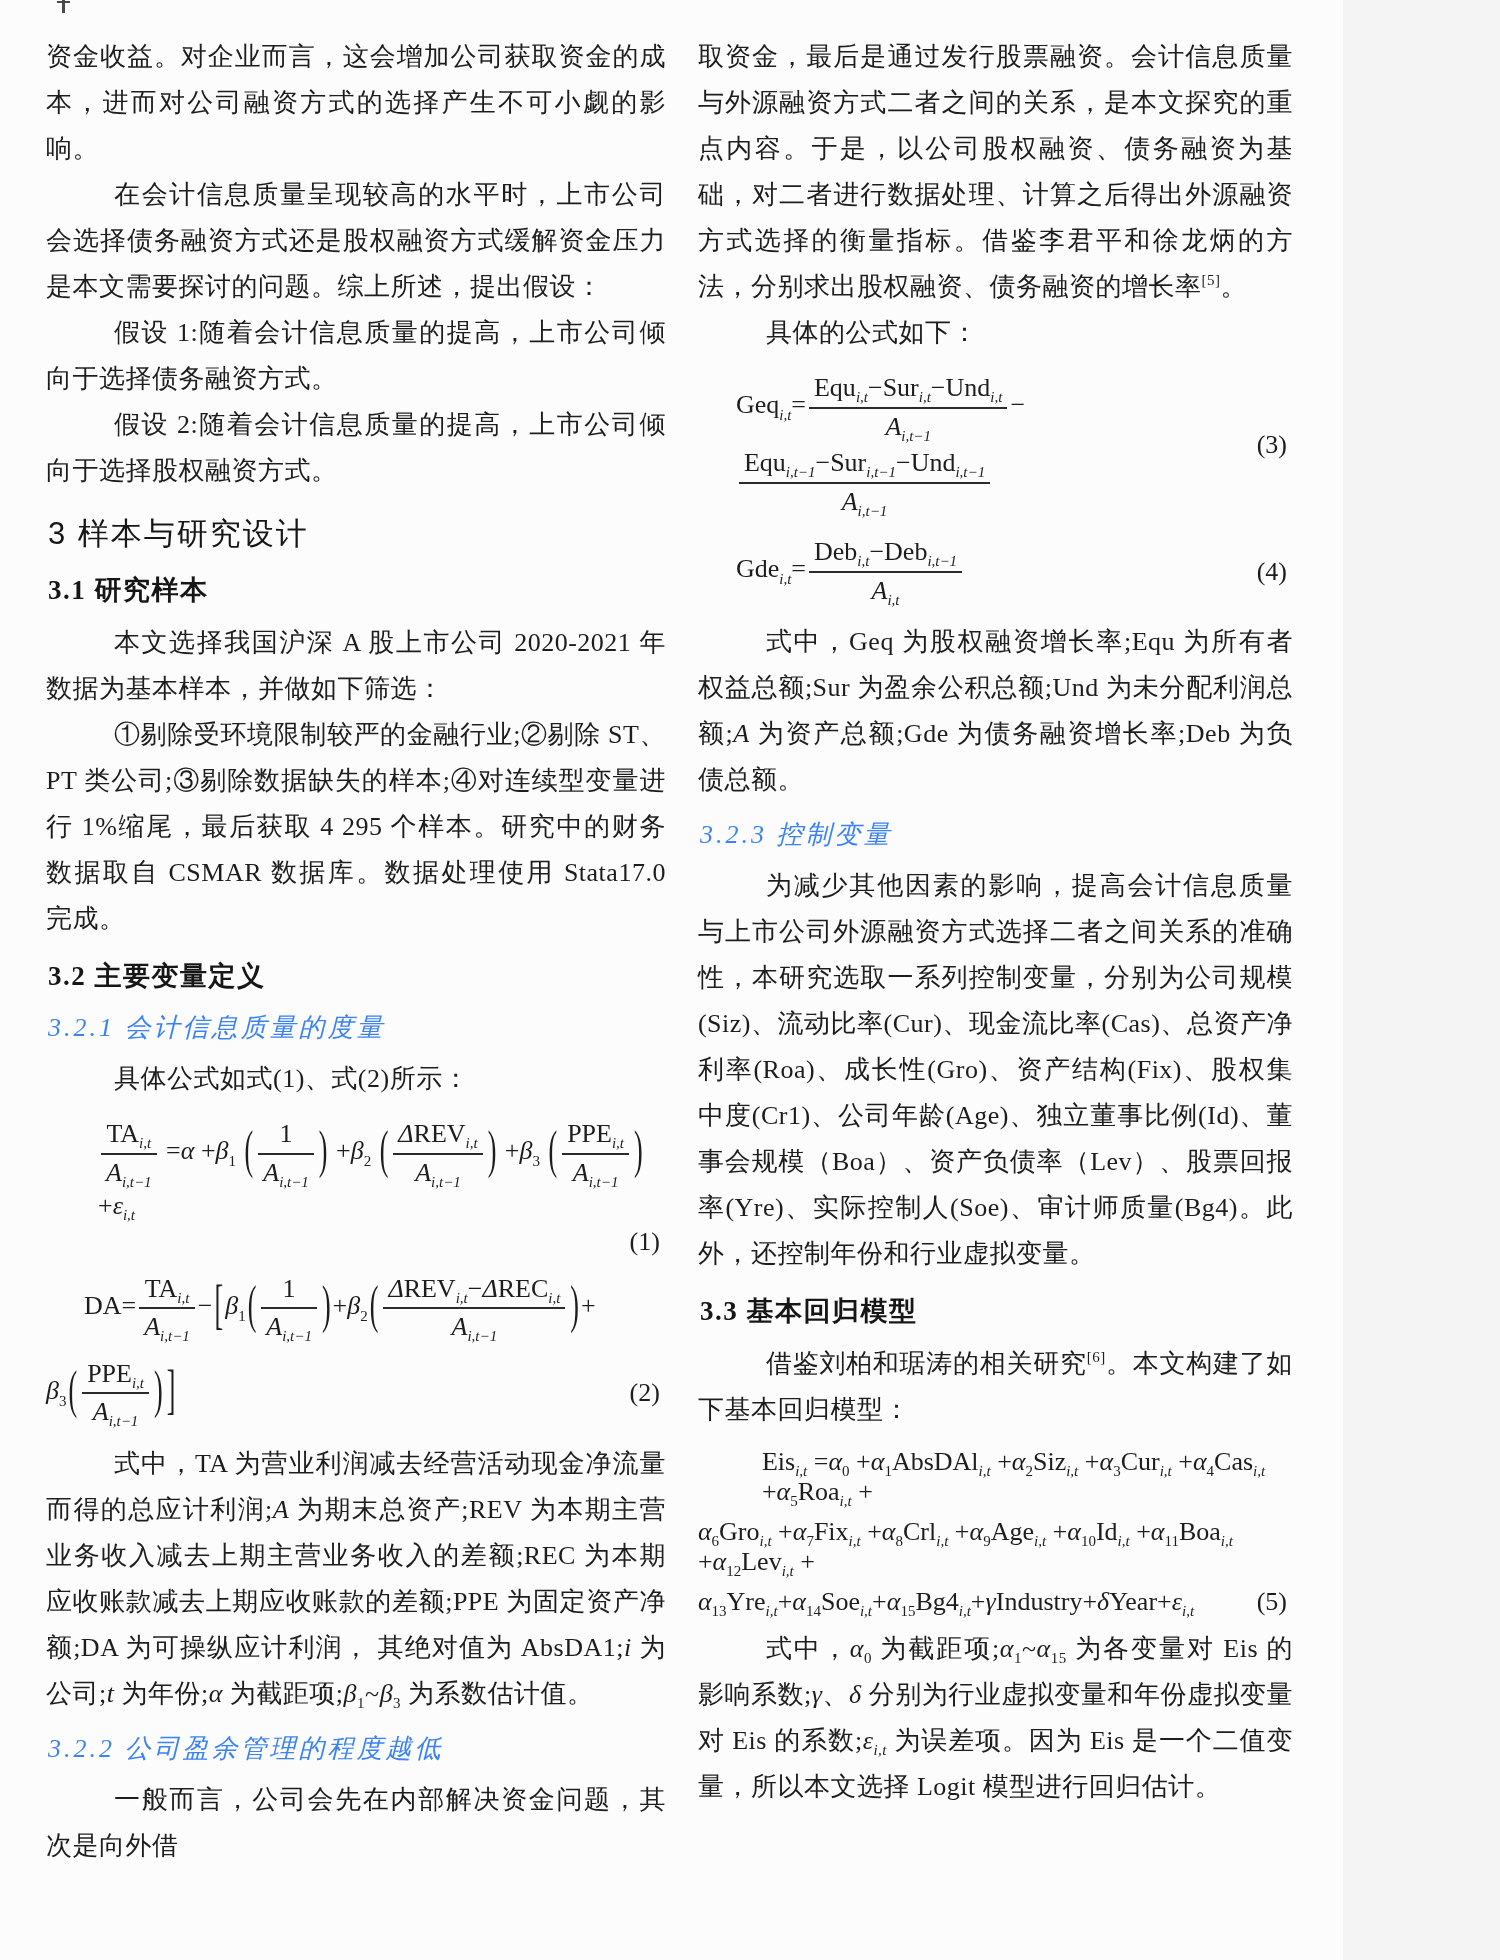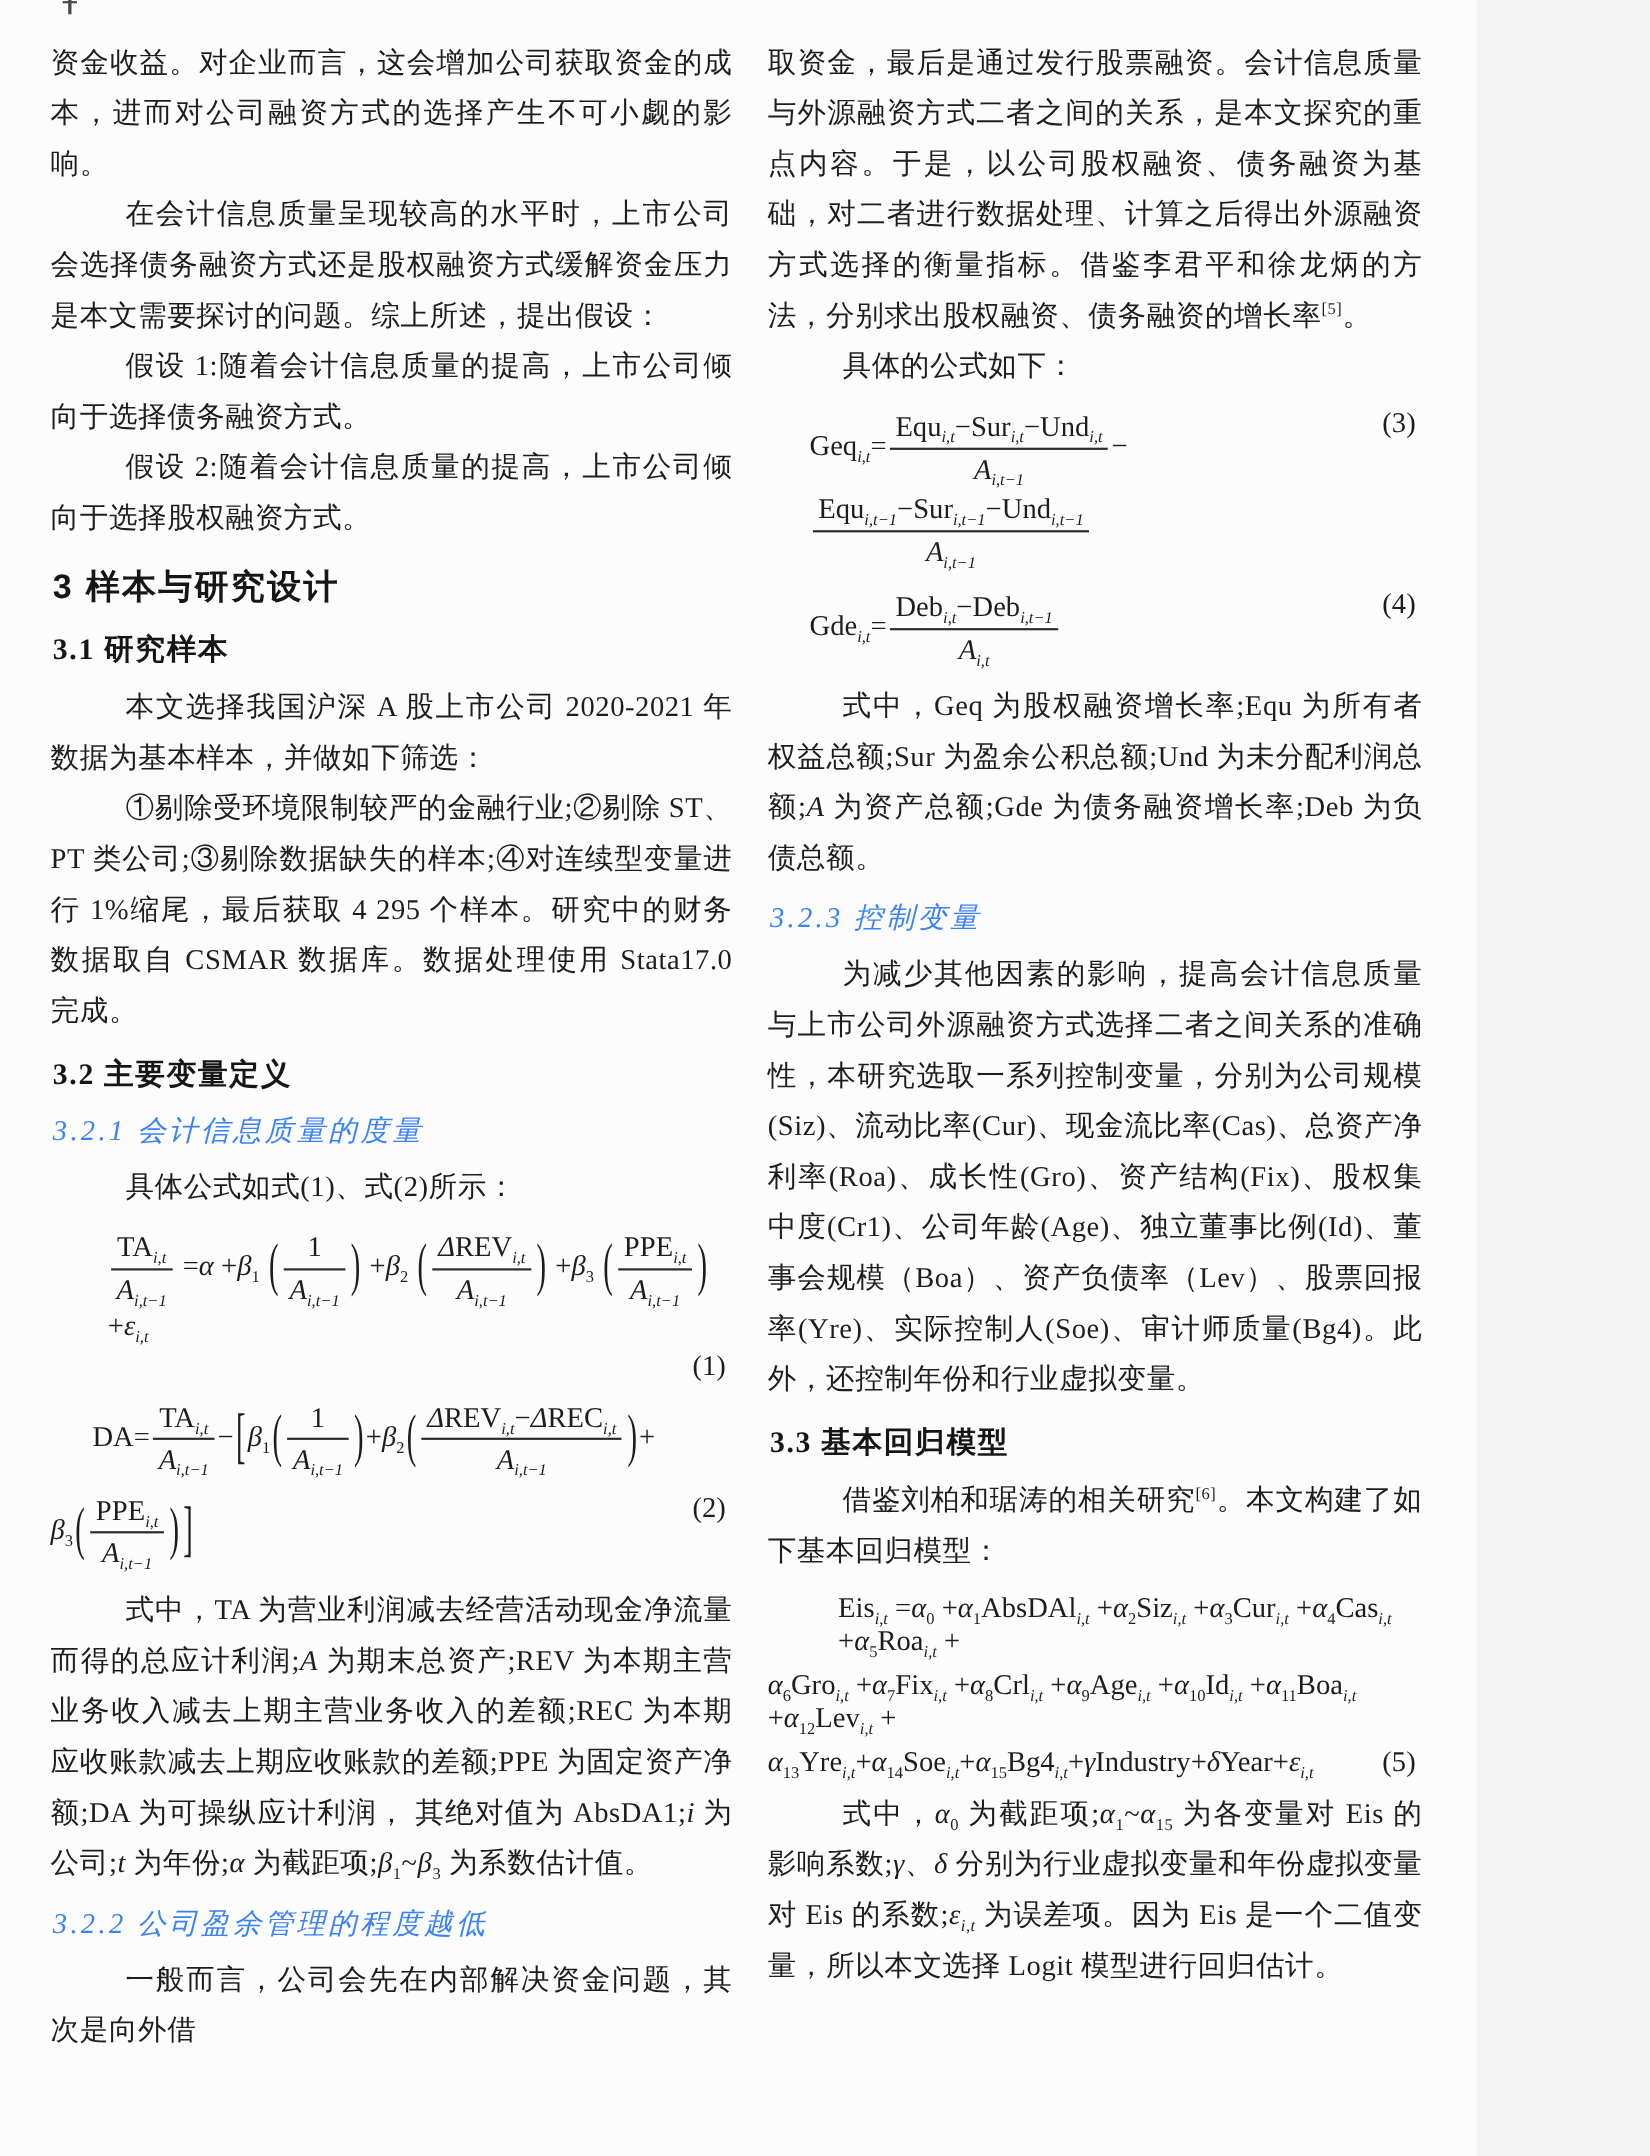--- a/index.html
+++ b/index.html
@@ -33,41 +33,41 @@
     font-size:26px;
     line-height:46px;
     text-align:justify;
     text-indent:68px;
     letter-spacing:0.5px;
   }
   p.noindent{text-indent:0;}
 
   h2.sec{
     font-family:"Liberation Sans","DejaVu Sans",sans-serif;
-    font-size:31px;font-weight:bold;color:#161616;
+    font-size:31px;font-weight:normal;color:#161616;
     margin:18px 0 12px 2px;line-height:44px;letter-spacing:2px;
   }
   h3.sub{
     font-family:Liberation Serif, serif;
     font-size:27px;font-weight:bold;color:#161616;
     margin:14px 0 10px 2px;line-height:40px;letter-spacing:1.5px;
   }
   h4.kai{
     font-family:"Liberation Serif","DejaVu Serif",serif;
     font-size:26px;font-weight:500;font-style:italic;color:#3b82f6;
     margin:12px 0 8px 2px;line-height:40px;letter-spacing:3px;
   }
 
   .formula{
     font-size:26px;line-height:1.15;
     margin:14px 0 10px 0;
     letter-spacing:0;
   }
   .f-line{display:block;}
-  .f-row{display:flex;}
+  .f-row{display:flex;align-items:center;}
   .f-body{flex:0 1 auto;}
   .f-num{margin-left:auto;padding-right:6px;white-space:nowrap;}
   .f-numline{text-align:right;padding-right:6px;margin-top:6px;}
   .ind1{padding-left:52px;}
   .ind2{padding-left:38px;}
   .ind3{padding-left:64px;}
   .fgap{margin-top:10px;}
 
   .fr{display:inline-block;vertical-align:middle;text-align:center;margin:2px 3px;}
   .fr .nu{display:block;border-bottom:2px solid #2b2b2b;padding:0 5px 2px;line-height:1.25;}

